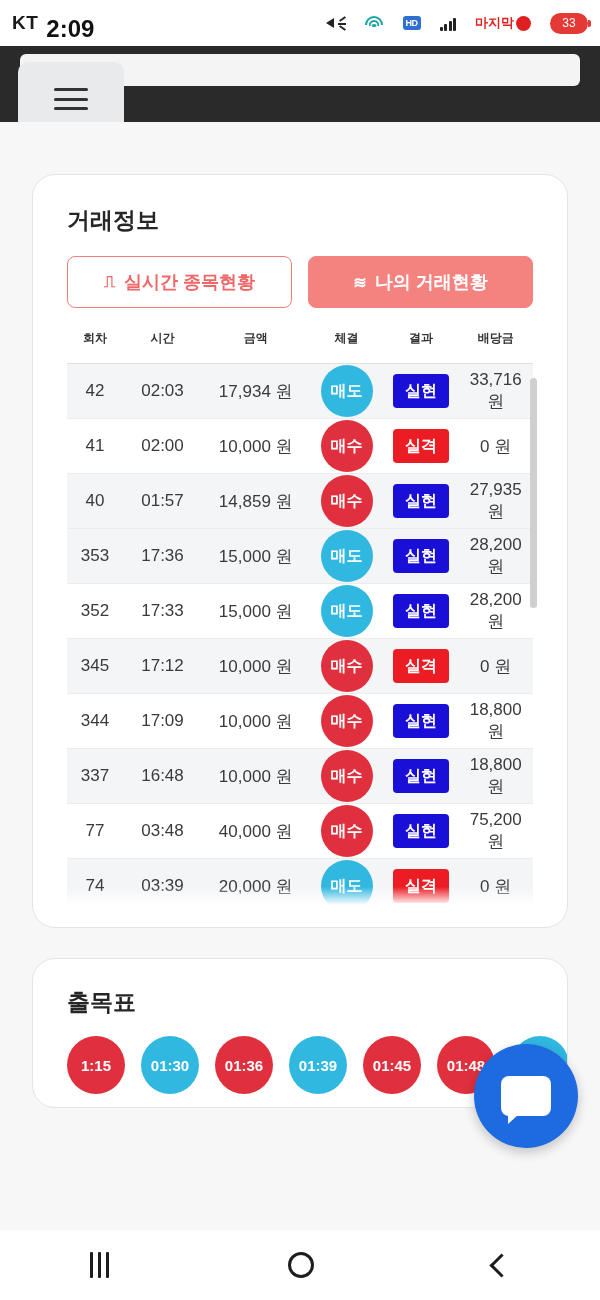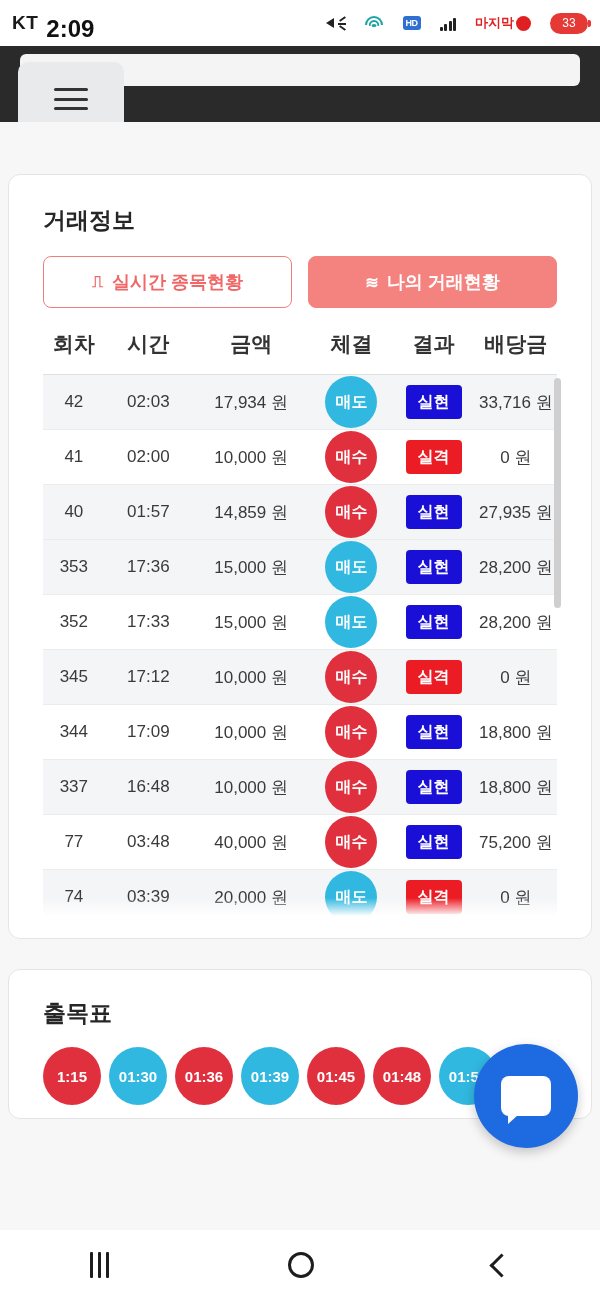--- a/index.html
+++ b/index.html
@@ -104,22 +104,22 @@
   
   .page {
     position: absolute; top: 122px; left: 0;
     width: 600px; height: 1108px;
     background: #f7f7f7;
     overflow: hidden;
   }
   .card {
     background: #ffffff;
     border: 1px solid #e4e4e4;
-    border-radius: 12px;
-    margin: 0 8px;
+    border-radius: 23px;
+    margin: 0 32px;
   }
   .card.trade { margin-top: 52px; padding: 24px 0 14px; }
   .card-title {
     font-size: 23px; font-weight: bold; color: #262626;
     padding: 6px 0 20px 34px;
   }
 
   .seg-row { display: flex; gap: 16px; padding: 0 34px 16px; }
   .seg {
     flex: 1; height: 52px; border-radius: 8px;
@@ -128,21 +128,21 @@
   }
   .seg.outline { border: 1.5px solid #f08080; color: #f06767; background: #fff; }
   .seg.filled { background: #f4837f; color: #ffffff; border: 1.5px solid #f4837f; }
   .pulse-ico { font-size: 16px; }
   .wave-ico { font-size: 16px; letter-spacing: -1px; }
 
   
   .tbl-wrap { position: relative; padding: 0 34px; }
   table.trades { width: 100%; border-collapse: collapse; table-layout: fixed; }
   table.trades th {
-    font-size: 21px; font-weight: bold; color: #333;
+    font-size: 12px; font-weight: bold; color: #333;
     padding: 6px 0 16px; text-align: center;
   }
   table.trades td {
     font-size: 17px; color: #3a3a3a;
     text-align: center; height: 54px;
     border-top: 1px solid #ececec;
     background: #fff;
   }
   table.trades tr.alt td { background: #f4f5f7; }
   table.trades tr:first-child td { border-top: 1px solid #e0e0e0; }
@@ -176,21 +176,21 @@
   .fade-bottom {
     position: absolute; left: 34px; right: 34px; bottom: 0;
     height: 26px;
     background: linear-gradient(to bottom, rgba(255,255,255,0), #ffffff 70%);
     pointer-events: none;
   }
 
   
   .card.board { margin-top: 30px; padding: 24px 0 10px; height: 150px; overflow: hidden; }
   .board-title { font-size: 23px; font-weight: bold; color: #262626; padding: 4px 0 18px 34px; }
-  .board-row { display: flex; padding-left: 34px; gap: 8px; }
+  .board-row { display: flex; padding-left: 34px; gap: 16px; }
   .ball {
     width: 58px; height: 58px; border-radius: 50%;
     display: flex; align-items: center; justify-content: center;
     color: #fff; font-size: 15px; font-weight: bold; flex: 0 0 auto;
   }
   .ball.r { background: #e0303e; }
   .ball.b { background: #31b8e0; }
 
   
   .chat-fab {

